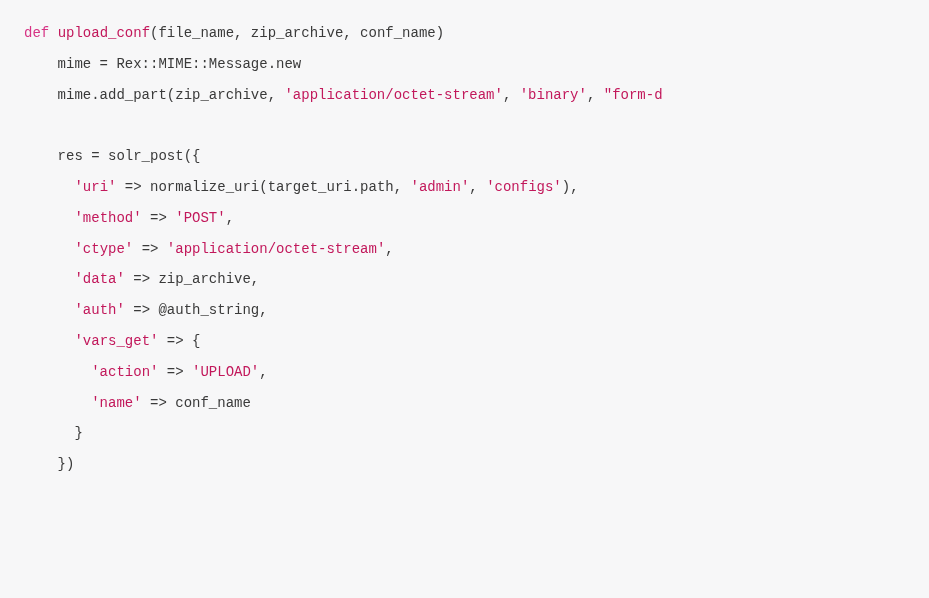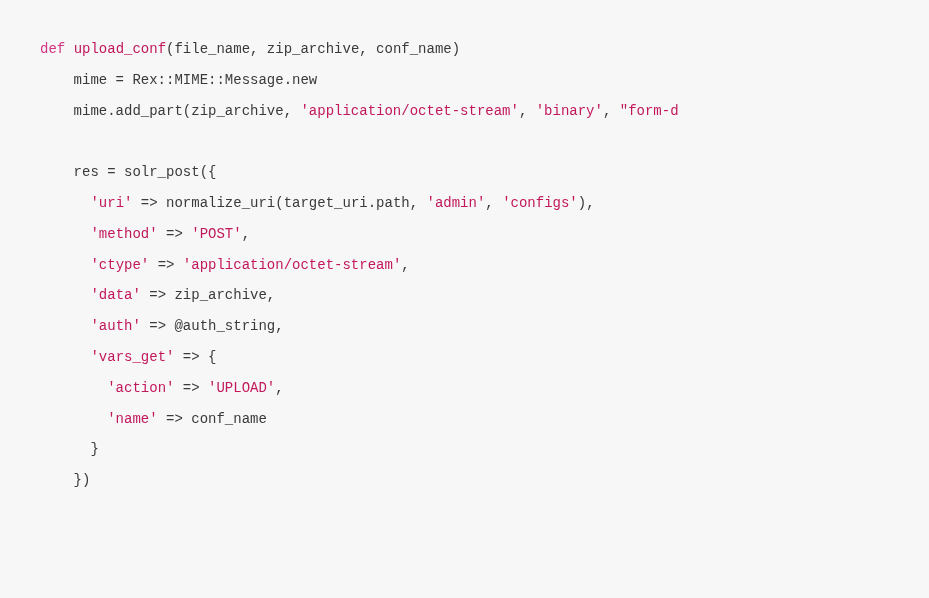--- a/index.html
+++ b/index.html
@@ -9,21 +9,21 @@
       background: #f7f7f8;
       font-family: "SFMono-Regular", Consolas, "Liberation Mono", Menlo, Courier, monospace;
       font-size: 14px;
       line-height: 2.2;
       color: #3a3a3a;
       overflow: hidden;
       width: 929px;
       height: 598px;
     }
     pre {
-      margin: 16px;
+      margin: 0;
       padding: 18px 24px;
       white-space: pre;
       font-family: inherit;
       font-size: inherit;
       overflow: hidden;
     }
     .kw   { color: #d63384; }    
     .fn   { color: #c2185b; }    
     .id   { color: #3a3a3a; }    
     .str  { color: #c2185b; }    

